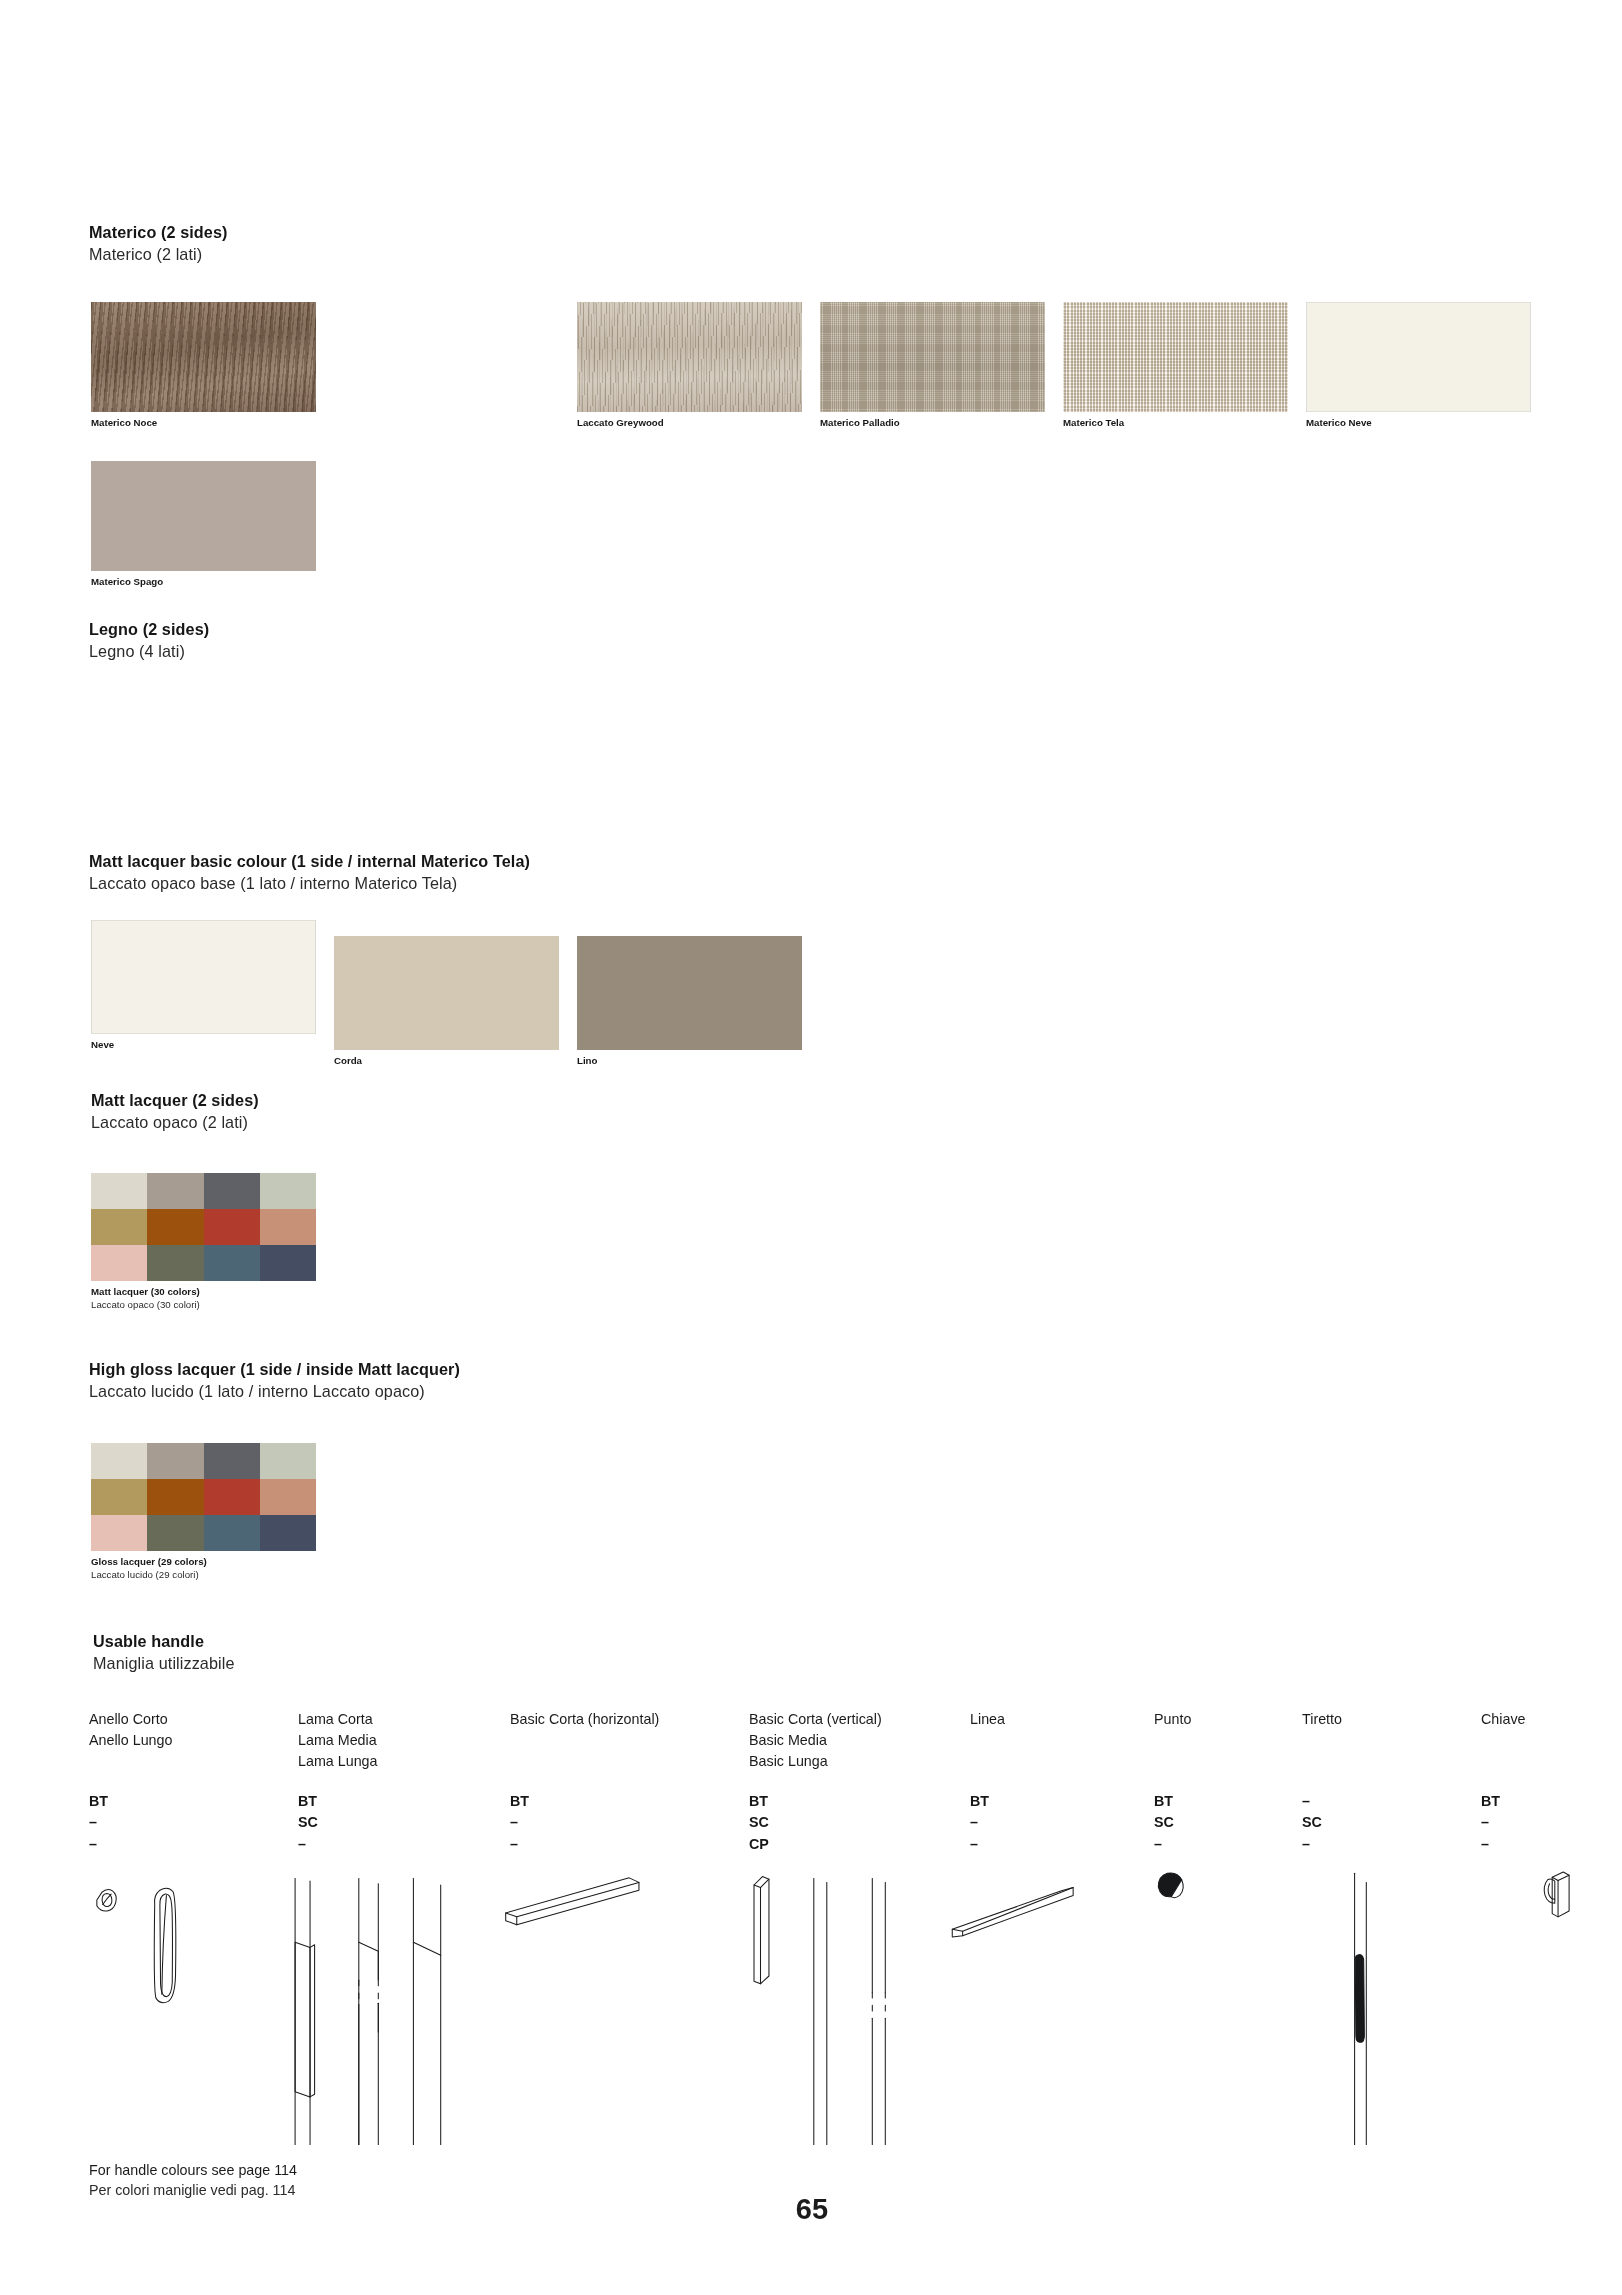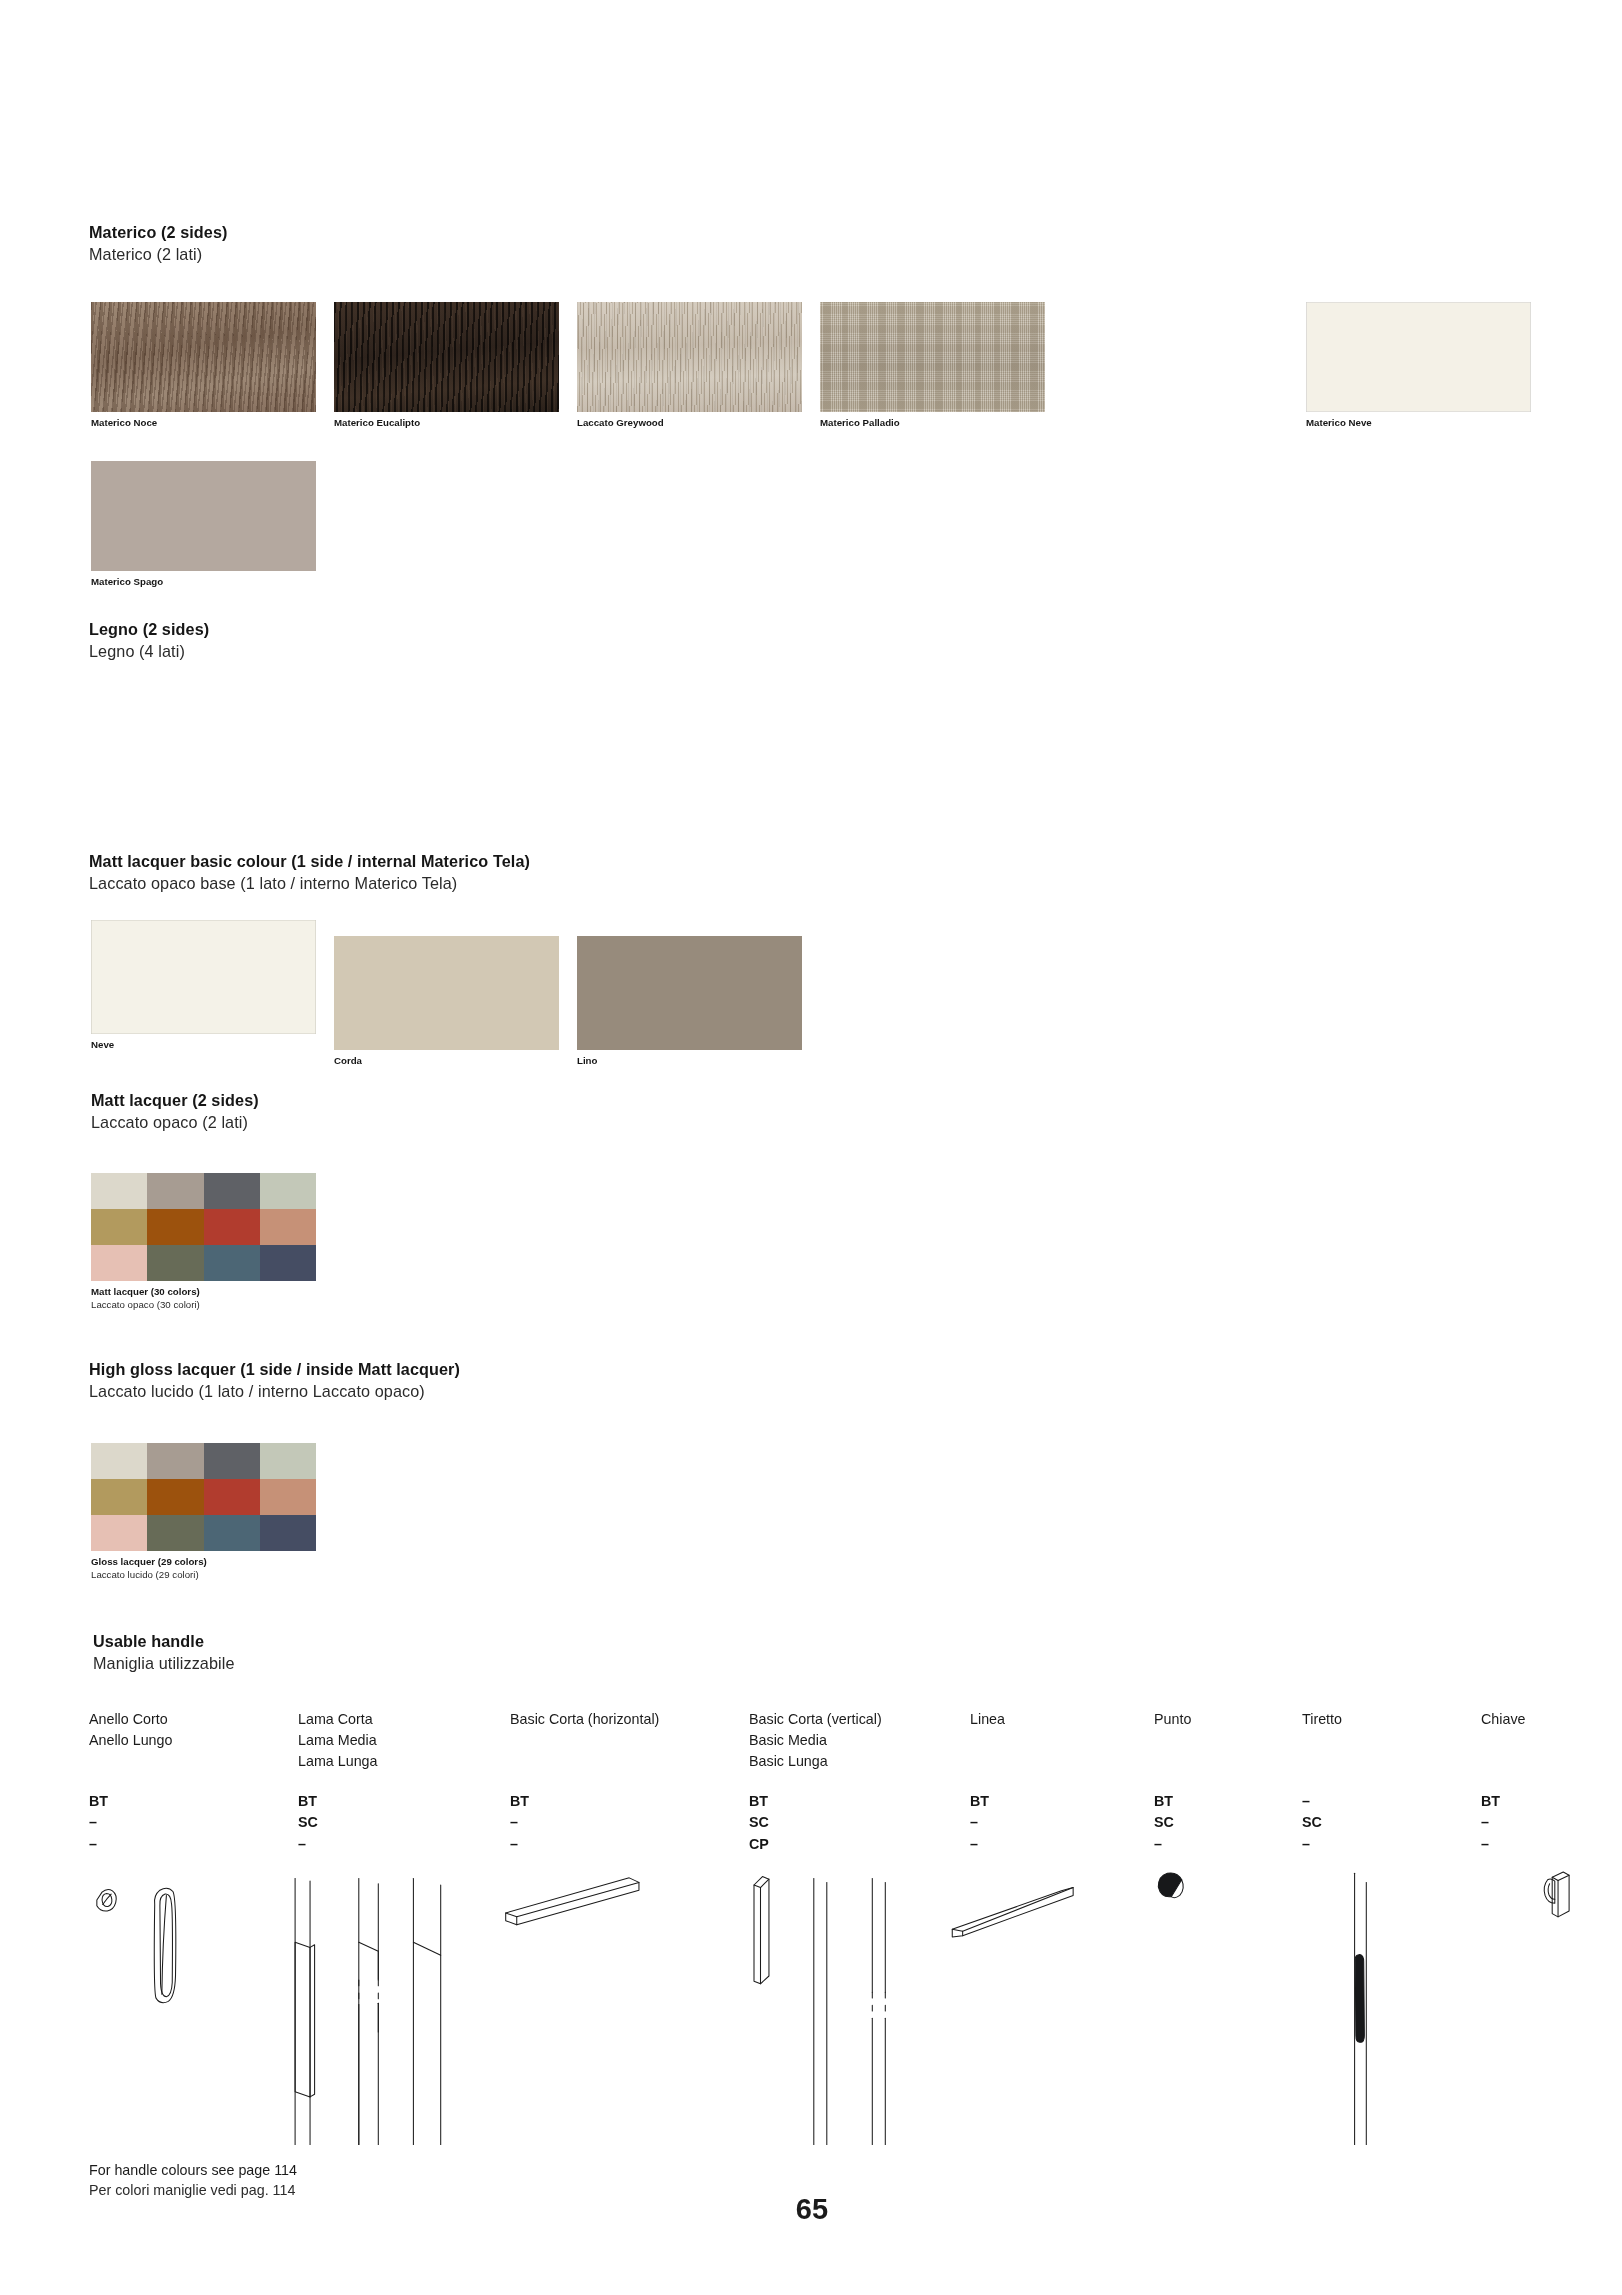--- a/index.html
+++ b/index.html
@@ -147,31 +147,31 @@
 
   <div style="position:absolute; left:89px; top:221px;">
     <div class="sec-head-en">Materico (2 sides)</div>
     <div class="sec-head-it">Materico (2 lati)</div>
   </div>
 
   <div class="sw-wrap" style="left:91px; top:302px;">
     <div class="swatch tex-noce"></div>
     <div class="swatch-label sw-cap">Materico Noce</div>
   </div>
-  <div class="sw-wrap" style="left:334px; top:302px;">
-    <div class="swatch tex-eucalipto"></div>
-    <div class="swatch-label sw-cap">Materico Eucalipto</div>
-  </div>
   <div class="sw-wrap" style="left:577px; top:302px;">
     <div class="swatch tex-greywood"></div>
     <div class="swatch-label sw-cap">Laccato Greywood</div>
   </div>
   <div class="sw-wrap" style="left:820px; top:302px;">
     <div class="swatch tex-palladio"></div>
     <div class="swatch-label sw-cap">Materico Palladio</div>
+  </div>
+  <div class="sw-wrap" style="left:1063px; top:302px;">
+    <div class="swatch tex-tela"></div>
+    <div class="swatch-label sw-cap">Materico Tela</div>
   </div>
   <div class="sw-wrap" style="left:1306px; top:302px;">
     <div class="swatch tex-neve bordered"></div>
     <div class="swatch-label sw-cap">Materico Neve</div>
   </div>
 
   <div class="sw-wrap" style="left:91px; top:461px;">
     <div class="swatch tex-spago"></div>
     <div class="swatch-label sw-cap">Materico Spago</div>
   </div>

